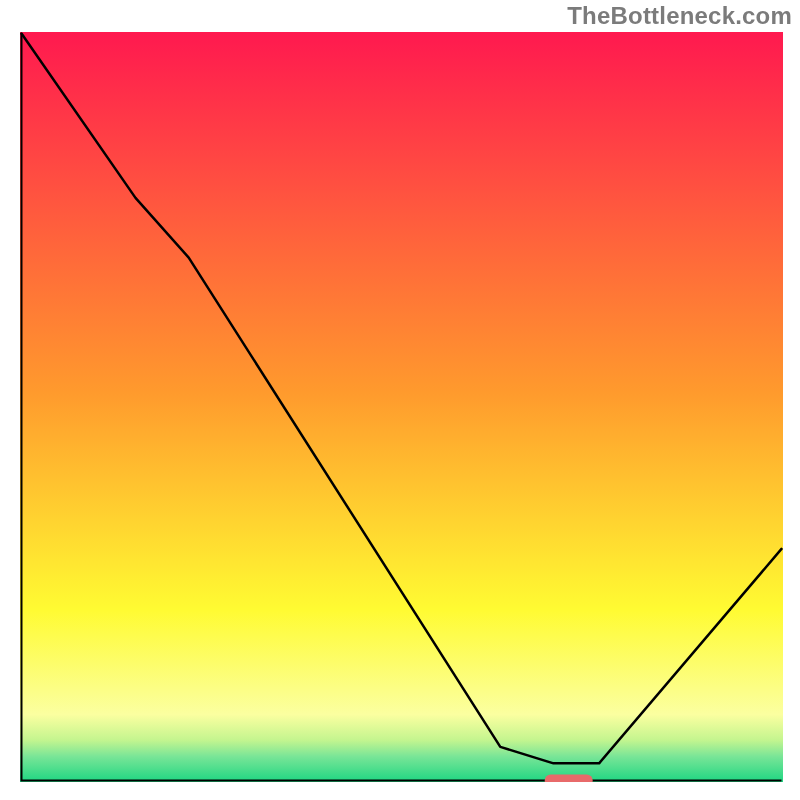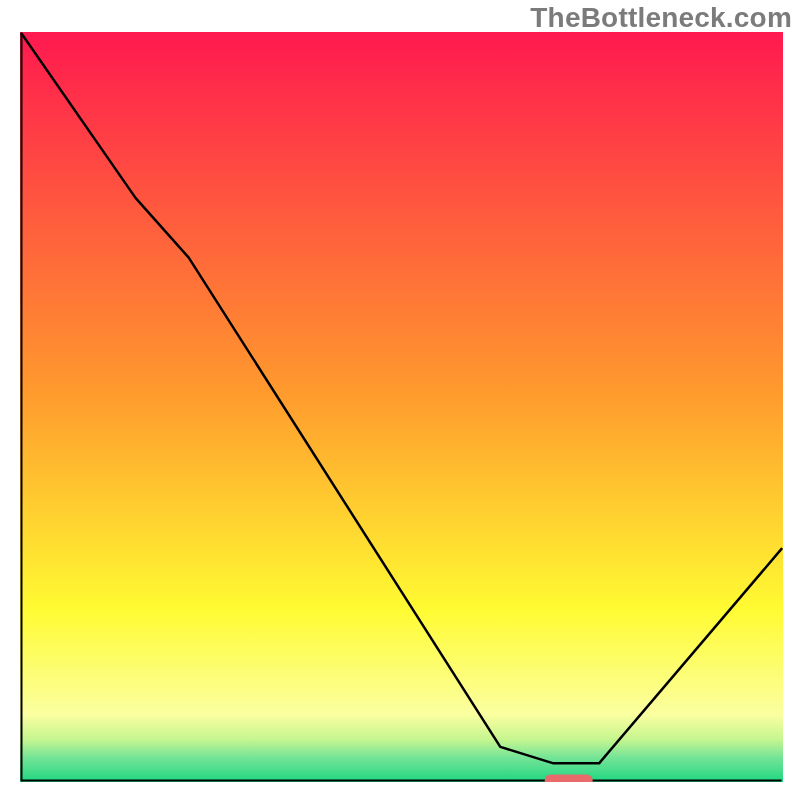--- a/index.html
+++ b/index.html
@@ -13,21 +13,21 @@
   }
   .wrap {
     position: relative;
     width: 800px;
     height: 800px;
   }
   .watermark {
     position: absolute;
     top: 2px;
     right: 8px;
-    font-size: 28px;
+    font-size: 24px;
     font-weight: bold;
     color: #7b7b7b;
     font-family: Arial, sans-serif;
     letter-spacing: 0.2px;
   }
   .plot {
     position: absolute;
     left: 20px;
     top: 32px;
     width: 763px;

